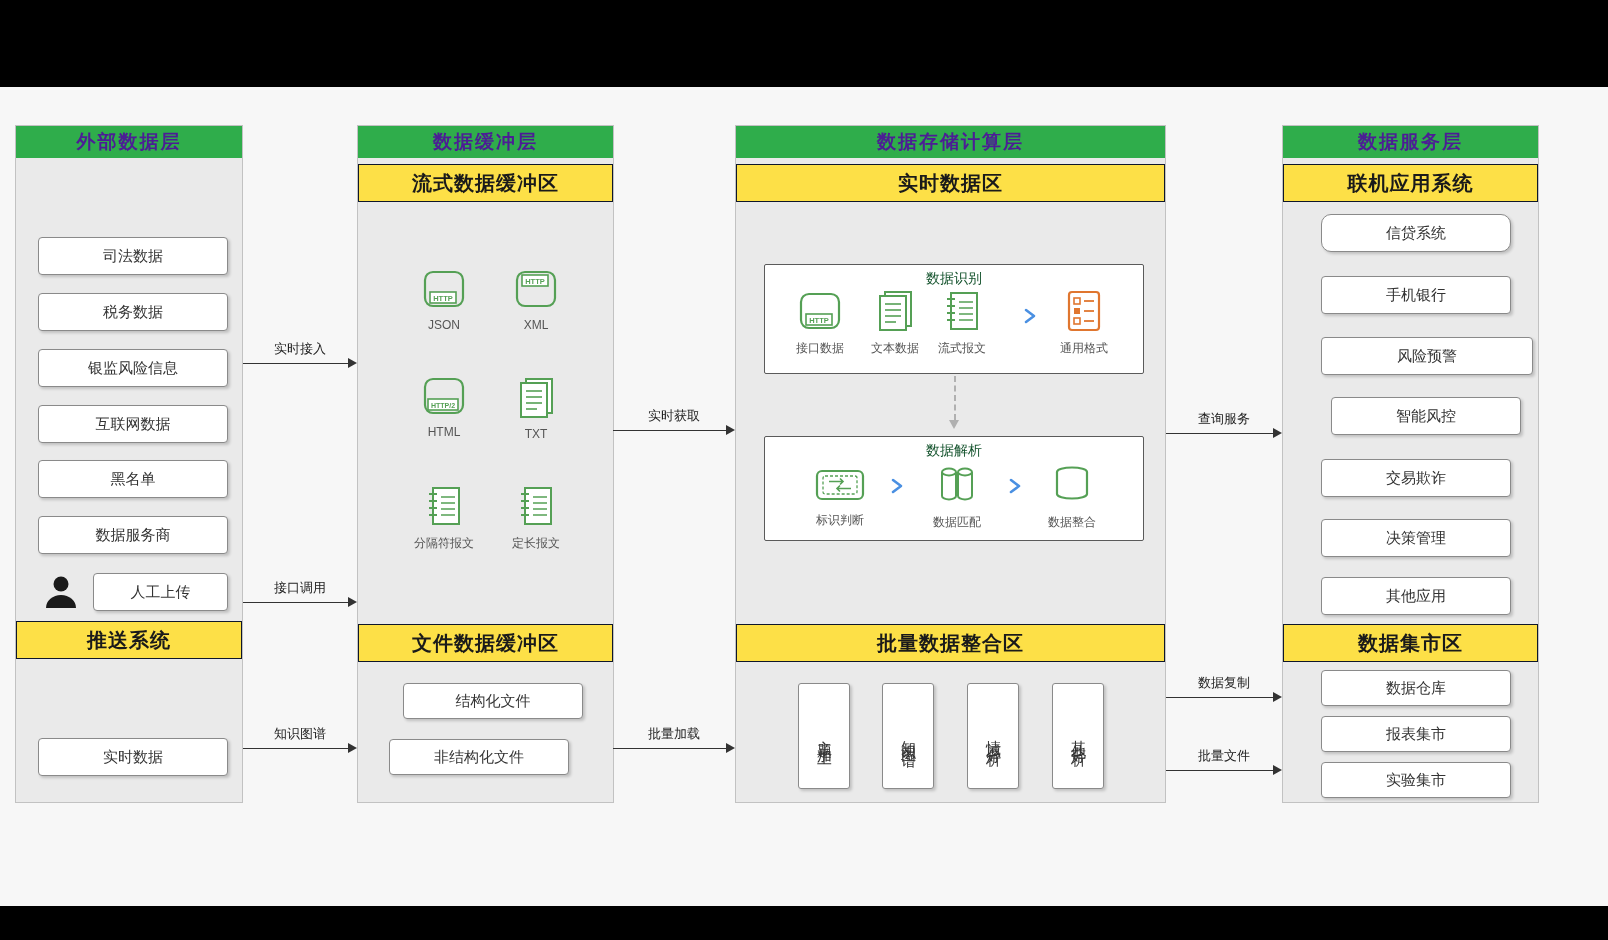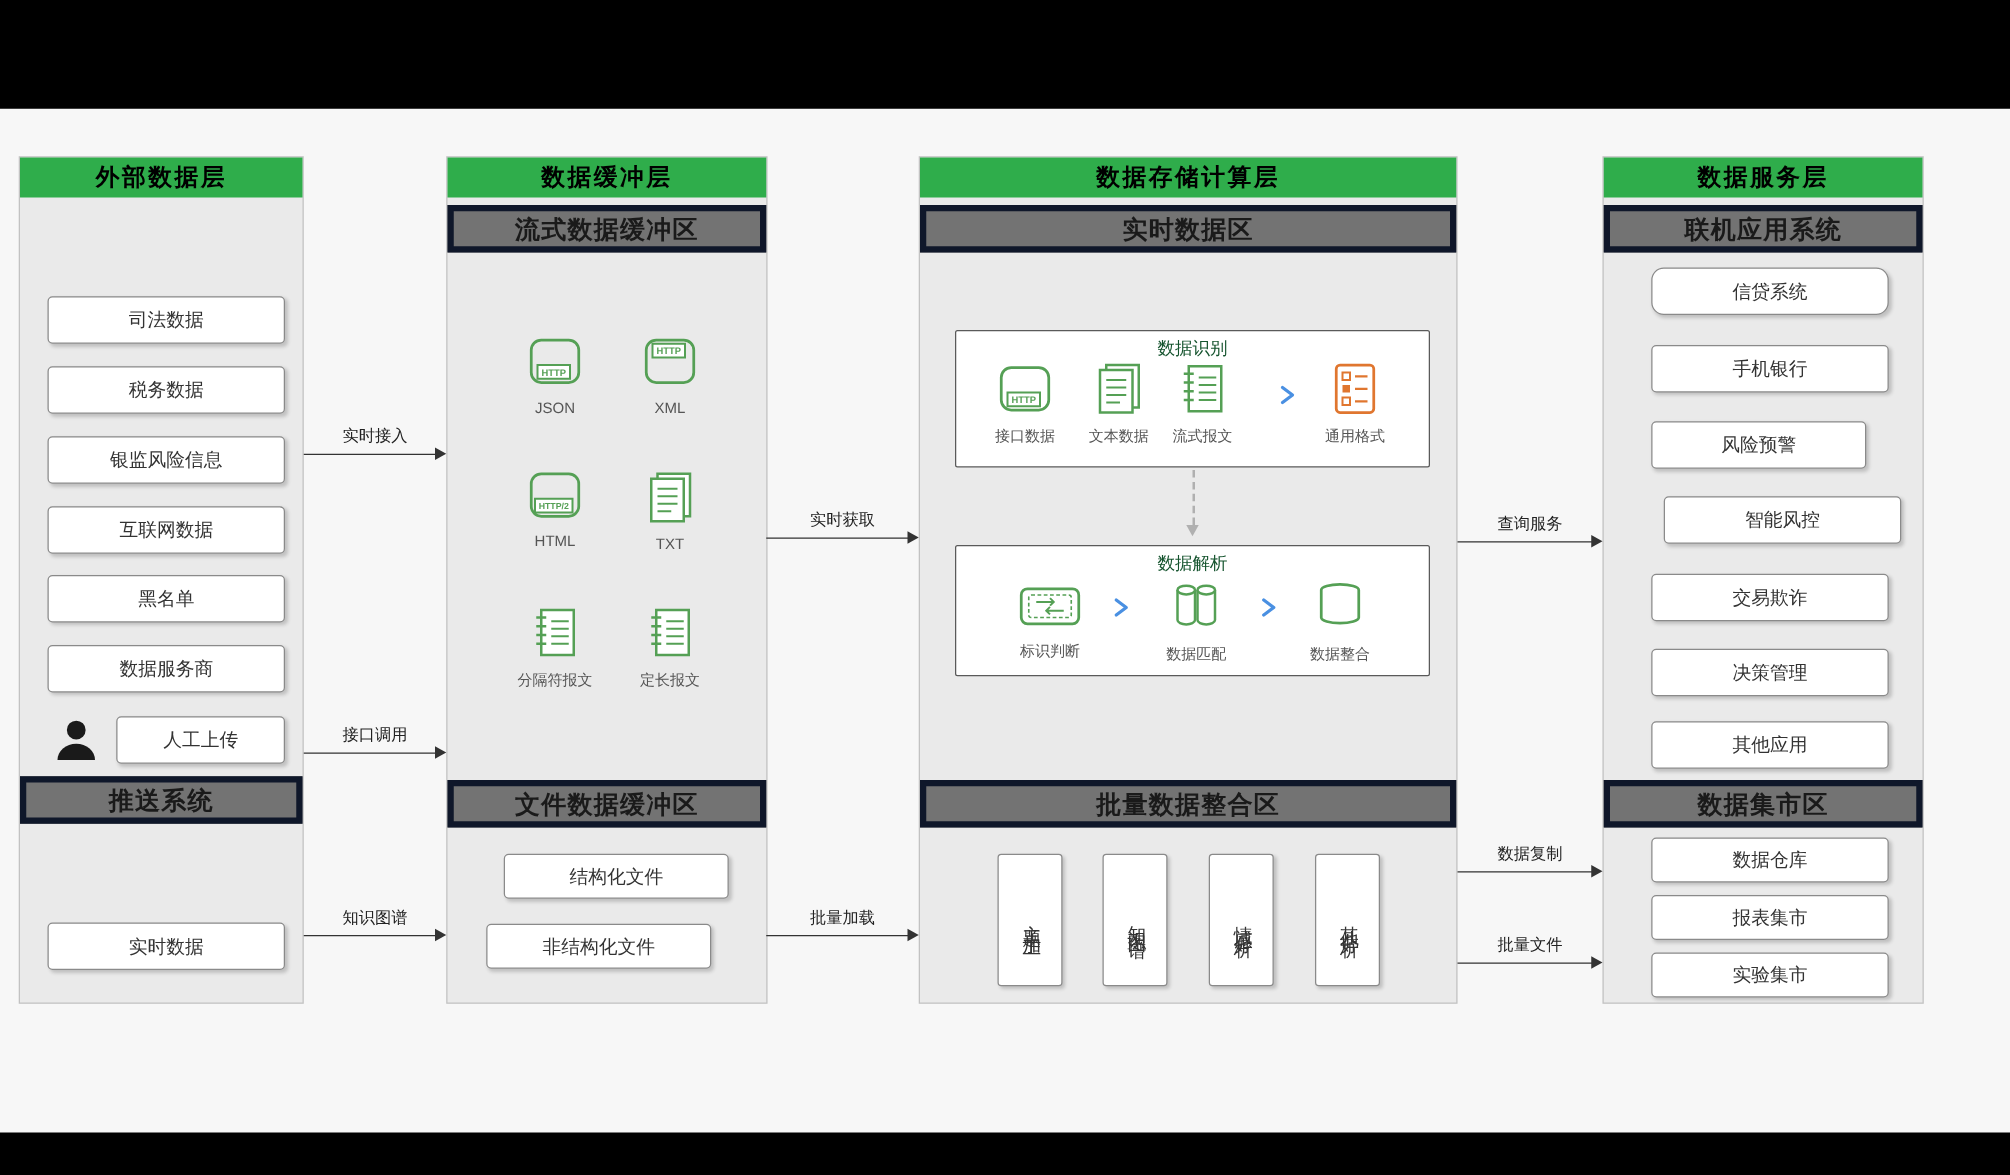--- a/index.html
+++ b/index.html
@@ -1,24 +1,24 @@
 <!DOCTYPE html>
 <html><head>
 <meta charset="utf-8">
 <style>
   * { margin:0; padding:0; box-sizing:border-box; }
   html,body { width:1608px; height:940px; }
   body { font-family:"Liberation Sans","DejaVu Sans",sans-serif; background:#ffffff; }
   #screen { position:relative; width:1608px; height:940px; background:#f7f7f7; overflow:hidden; }
   .black-bar { position:absolute; left:0; width:1608px; background:#000; }
   .col { position:absolute; background:#eaeaea; border:1px solid #c2c2c2; }
-  .col-header { position:absolute; top:0; left:0; right:0; height:32px; background:#2fad4b; color:#000000;
+  .col-header { position:absolute; top:0; left:0; right:0; height:32px; background:#2fad4b; color:#4c1d95;
                 font-weight:bold; font-size:19px; letter-spacing:2px;
                 display:flex; align-items:center; justify-content:center; }
-  .sub-header { position:absolute; left:0; right:0; height:38px; background:#737373; border:5px solid #0f172a;
+  .sub-header { position:absolute; left:0; right:0; height:38px; background:#fde047; border:1px solid #0f172a;
                 font-weight:bold; font-size:20px; color:#1a1a1a; letter-spacing:1px;
                 display:flex; align-items:center; justify-content:center; }
   .item-box { position:absolute; background:#fff; border:1px solid #8a8a8a; border-radius:4px;
               display:flex; align-items:center; justify-content:center; font-size:15px; color:#333;
               box-shadow:2px 2px 3px rgba(0,0,0,0.18); }
   .inner-panel { position:absolute; background:#fff; border:1px solid #5a5a5a; border-radius:2px; }
   .panel-title { position:absolute; top:5px; left:0; right:0; text-align:center; font-size:14px; color:#14532d; }
   .icon-cell { position:absolute; display:flex; flex-direction:column; align-items:center; }
   .icon-lbl { font-size:12px; color:#555; margin-top:3px; white-space:nowrap; }
   .vbox { position:absolute; background:#fff; border:1px solid #8a8a8a; border-radius:3px;
@@ -288,21 +288,21 @@
 
   <div class="dotted-line" style="left:954px; top:376px; height:44px;"></div>
   <div class="dotted-head" style="left:949px; top:420px;"></div>
 
   <div class="col" style="left:1282px; top:125px; width:257px; height:678px;">
     <div class="col-header">数据服务层</div>
     <div class="sub-header" style="top:38px;">联机应用系统</div>
 
     <div class="item-box" style="left:38px; top:88px;  width:190px; height:38px;border-radius:10px;">信贷系统</div>
     <div class="item-box" style="left:38px; top:150px; width:190px; height:38px;">手机银行</div>
-    <div class="item-box" style="left:38px; top:211px; width:172px; height:38px;">风险预警</div>
+    <div class="item-box" style="left:38px; top:211px; width:212px; height:38px;">风险预警</div>
     <div class="item-box" style="left:38px; top:271px; width:190px; height:38px;margin-left:10px;">智能风控</div>
     <div class="item-box" style="left:38px; top:333px; width:190px; height:38px;">交易欺诈</div>
     <div class="item-box" style="left:38px; top:393px; width:190px; height:38px;">决策管理</div>
     <div class="item-box" style="left:38px; top:451px; width:190px; height:38px;">其他应用</div>
 
     <div class="sub-header" style="top:498px;">数据集市区</div>
 
     <div class="item-box" style="left:38px; top:544px; width:190px; height:36px;">数据仓库</div>
     <div class="item-box" style="left:38px; top:590px; width:190px; height:36px;">报表集市</div>
     <div class="item-box" style="left:38px; top:636px; width:190px; height:36px;">实验集市</div>

